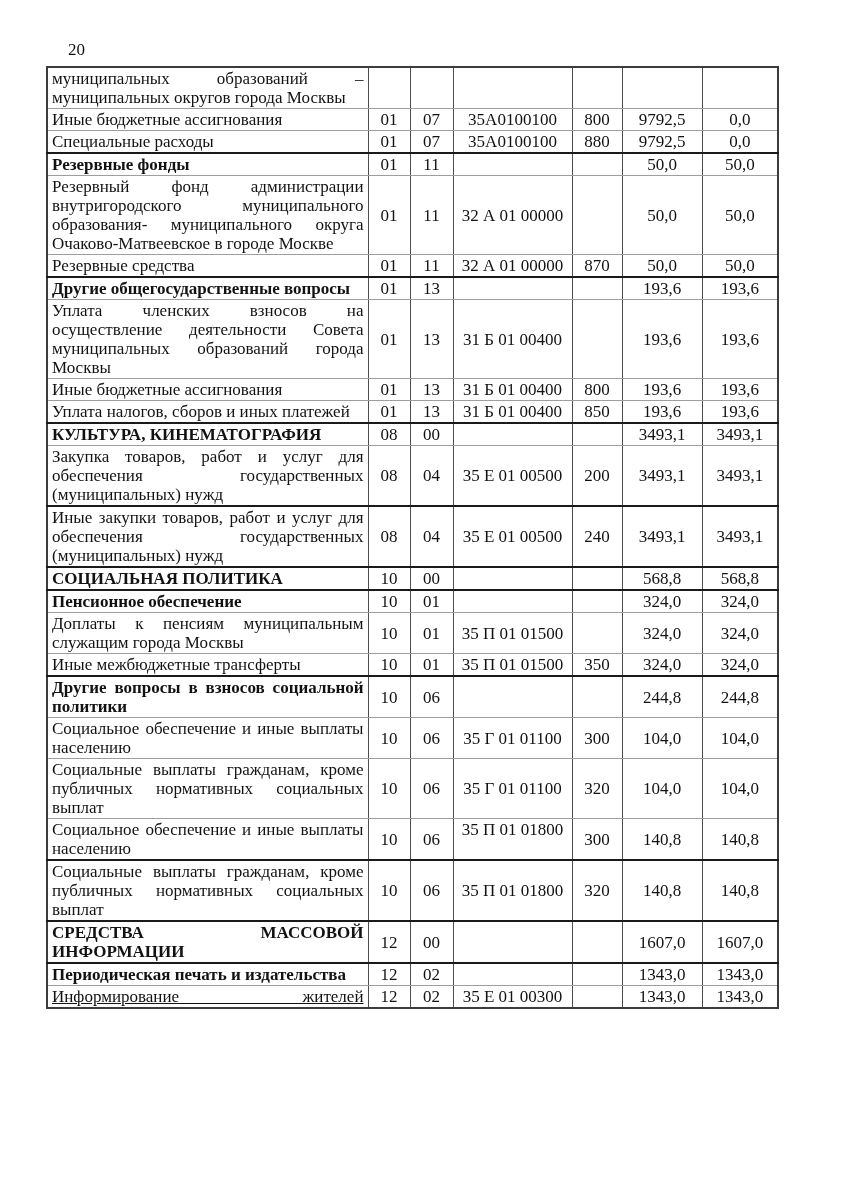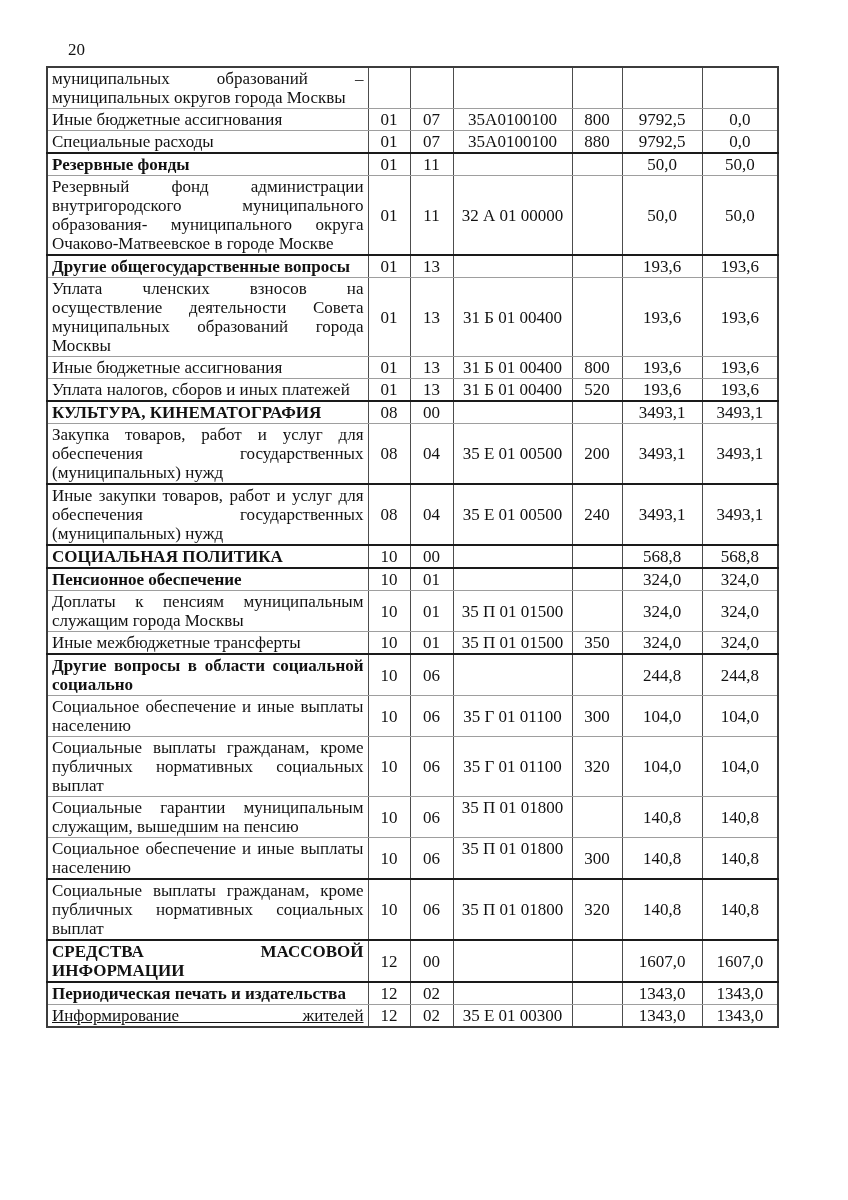--- a/index.html
+++ b/index.html
@@ -89,20 +89,29 @@
       </tr>
       <tr>
         <td class="name">Резервный фонд администрации внутригородского муниципального образования- муниципального округа Очаково-Матвеевское в городе Москве</td>
         <td class="c">01</td>
         <td class="c">11</td>
         <td class="c">32 А 01 00000</td>
         <td class="c"></td>
         <td class="c">50,0</td>
         <td class="c">50,0</td>
       </tr>
+      <tr>
+        <td class="name">Резервные средства</td>
+        <td class="c">01</td>
+        <td class="c">11</td>
+        <td class="c">32 А 01 00000</td>
+        <td class="c">870</td>
+        <td class="c">50,0</td>
+        <td class="c">50,0</td>
+      </tr>
       <tr class="bold thick">
         <td class="name">Другие общегосударственные вопросы</td>
         <td class="c">01</td>
         <td class="c">13</td>
         <td class="c"></td>
         <td class="c"></td>
         <td class="c">193,6</td>
         <td class="c">193,6</td>
       </tr>
       <tr>
@@ -121,21 +130,21 @@
         <td class="c">31 Б 01 00400</td>
         <td class="c">800</td>
         <td class="c">193,6</td>
         <td class="c">193,6</td>
       </tr>
       <tr>
         <td class="name">Уплата налогов, сборов и иных платежей</td>
         <td class="c">01</td>
         <td class="c">13</td>
         <td class="c">31 Б 01 00400</td>
-        <td class="c">520</td>
+        <td class="c">850</td>
         <td class="c">193,6</td>
         <td class="c">193,6</td>
       </tr>
       <tr class="bold thick">
         <td class="name">КУЛЬТУРА, КИНЕМАТОГРАФИЯ</td>
         <td class="c">08</td>
         <td class="c">00</td>
         <td class="c"></td>
         <td class="c"></td>
         <td class="c">3493,1</td>
@@ -189,21 +198,21 @@
       <tr>
         <td class="name">Иные межбюджетные трансферты</td>
         <td class="c">10</td>
         <td class="c">01</td>
         <td class="c">35 П 01 01500</td>
         <td class="c">350</td>
         <td class="c">324,0</td>
         <td class="c">324,0</td>
       </tr>
       <tr class="bold thick">
-        <td class="name">Другие вопросы в области социальной социально</td>
+        <td class="name">Другие вопросы в взносов социальной политики</td>
         <td class="c">10</td>
         <td class="c">06</td>
         <td class="c"></td>
         <td class="c"></td>
         <td class="c">244,8</td>
         <td class="c">244,8</td>
       </tr>
       <tr>
         <td class="name">Социальное обеспечение и иные выплаты населению</td>
         <td class="c">10</td>
@@ -214,29 +223,20 @@
         <td class="c">104,0</td>
       </tr>
       <tr>
         <td class="name">Социальные выплаты гражданам, кроме публичных нормативных социальных выплат</td>
         <td class="c">10</td>
         <td class="c">06</td>
         <td class="c">35 Г 01 01100</td>
         <td class="c">320</td>
         <td class="c">104,0</td>
         <td class="c">104,0</td>
-      </tr>
-      <tr>
-        <td class="name">Социальные гарантии муниципальным служащим, вышедшим на пенсию</td>
-        <td class="c">10</td>
-        <td class="c">06</td>
-        <td class="c vtop">35 П 01 01800</td>
-        <td class="c"></td>
-        <td class="c">140,8</td>
-        <td class="c">140,8</td>
       </tr>
       <tr>
         <td class="name">Социальное обеспечение и иные выплаты населению</td>
         <td class="c">10</td>
         <td class="c">06</td>
         <td class="c vtop">35 П 01 01800</td>
         <td class="c">300</td>
         <td class="c">140,8</td>
         <td class="c">140,8</td>
       </tr>

